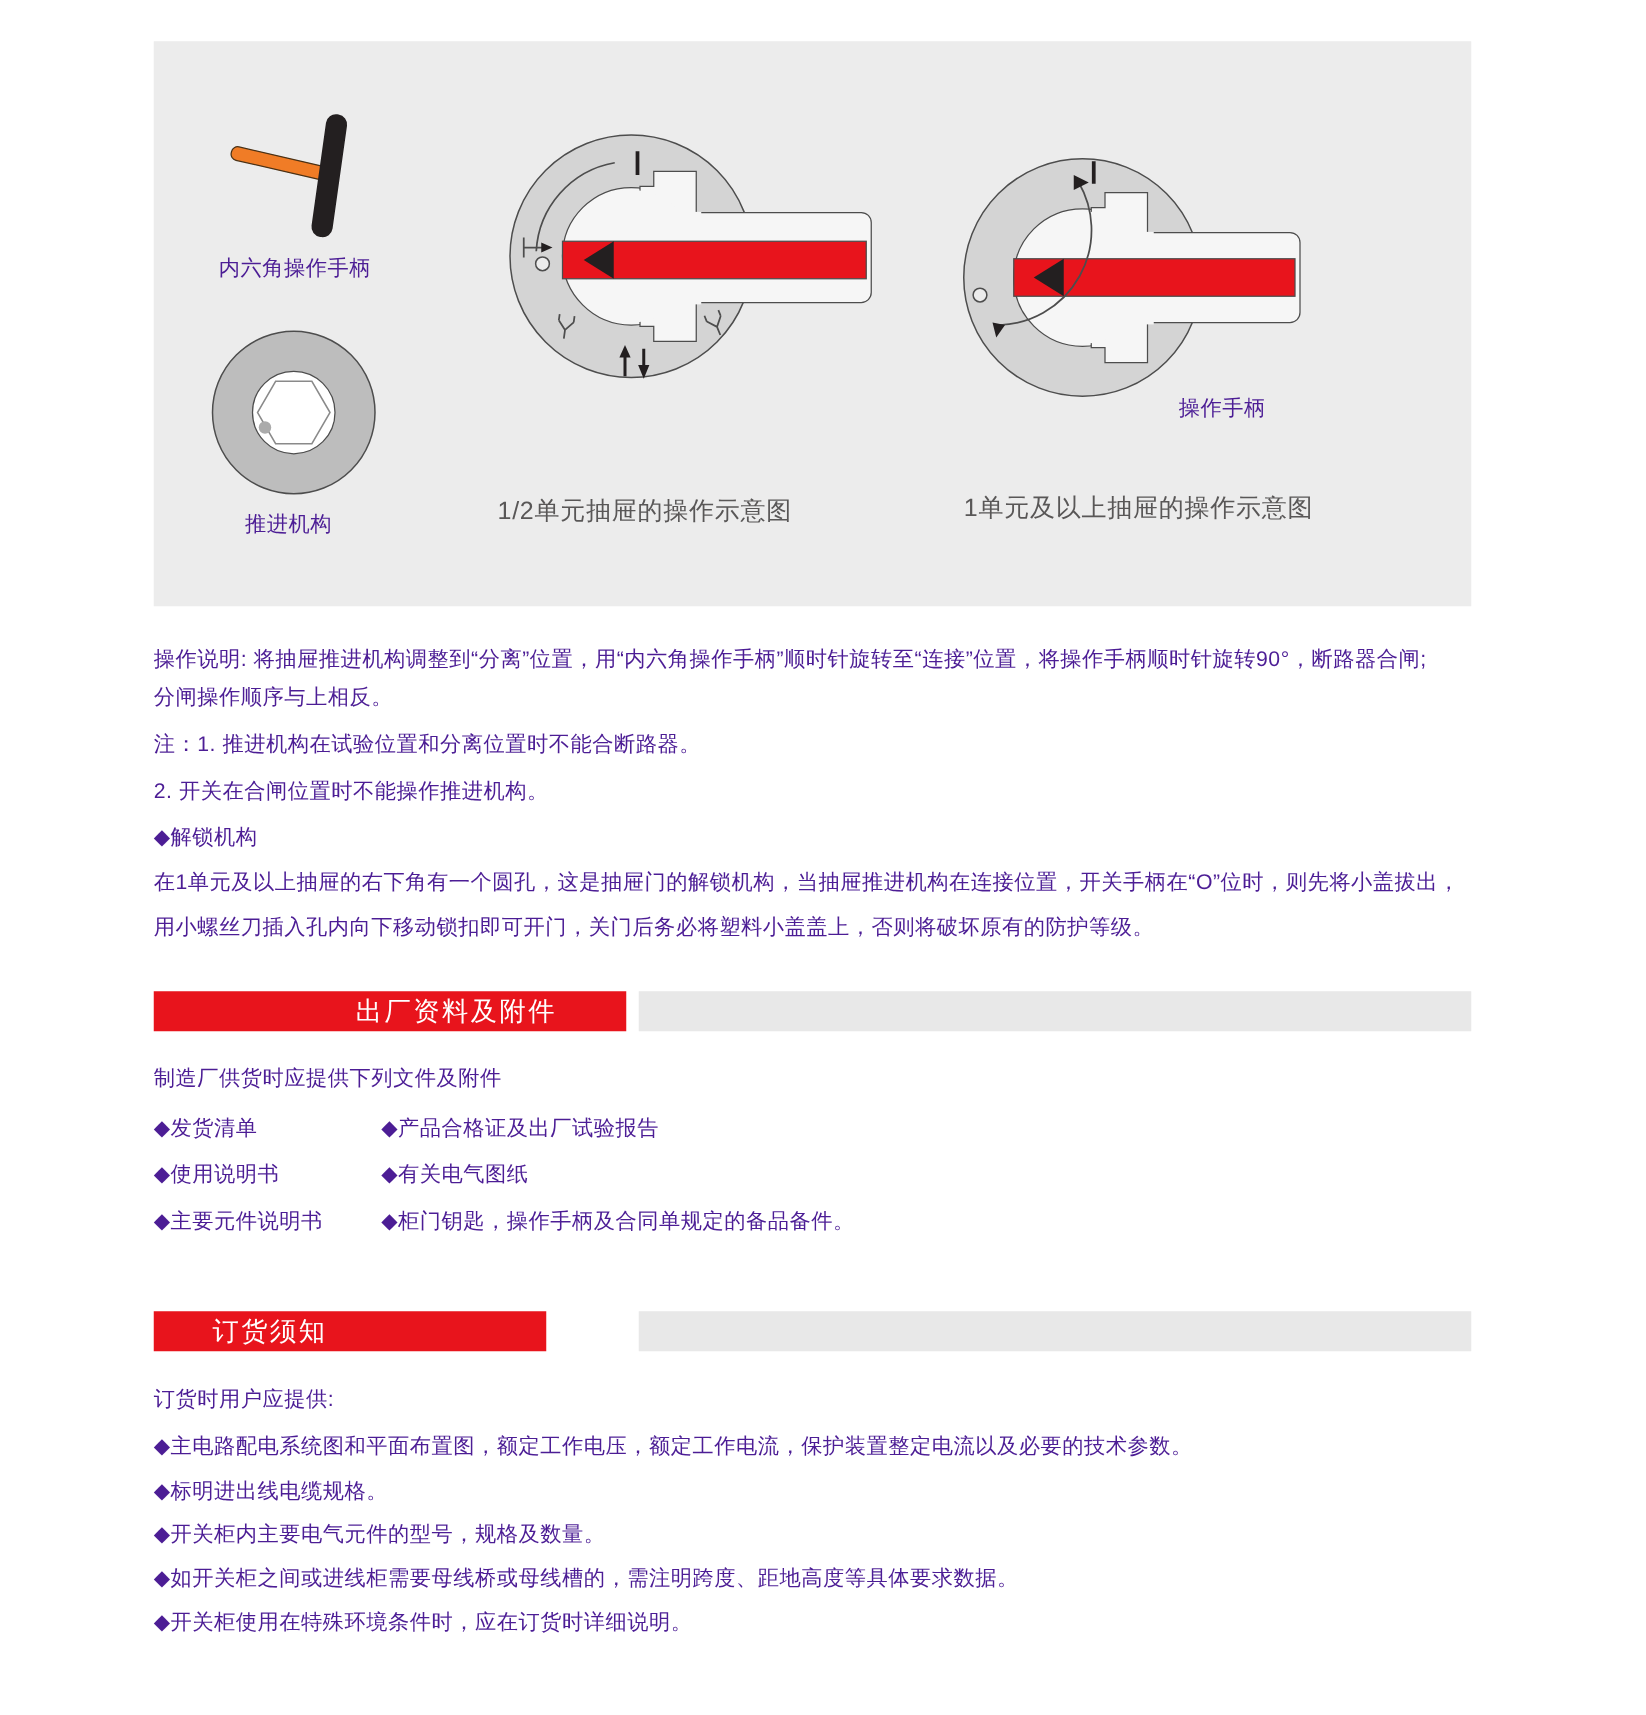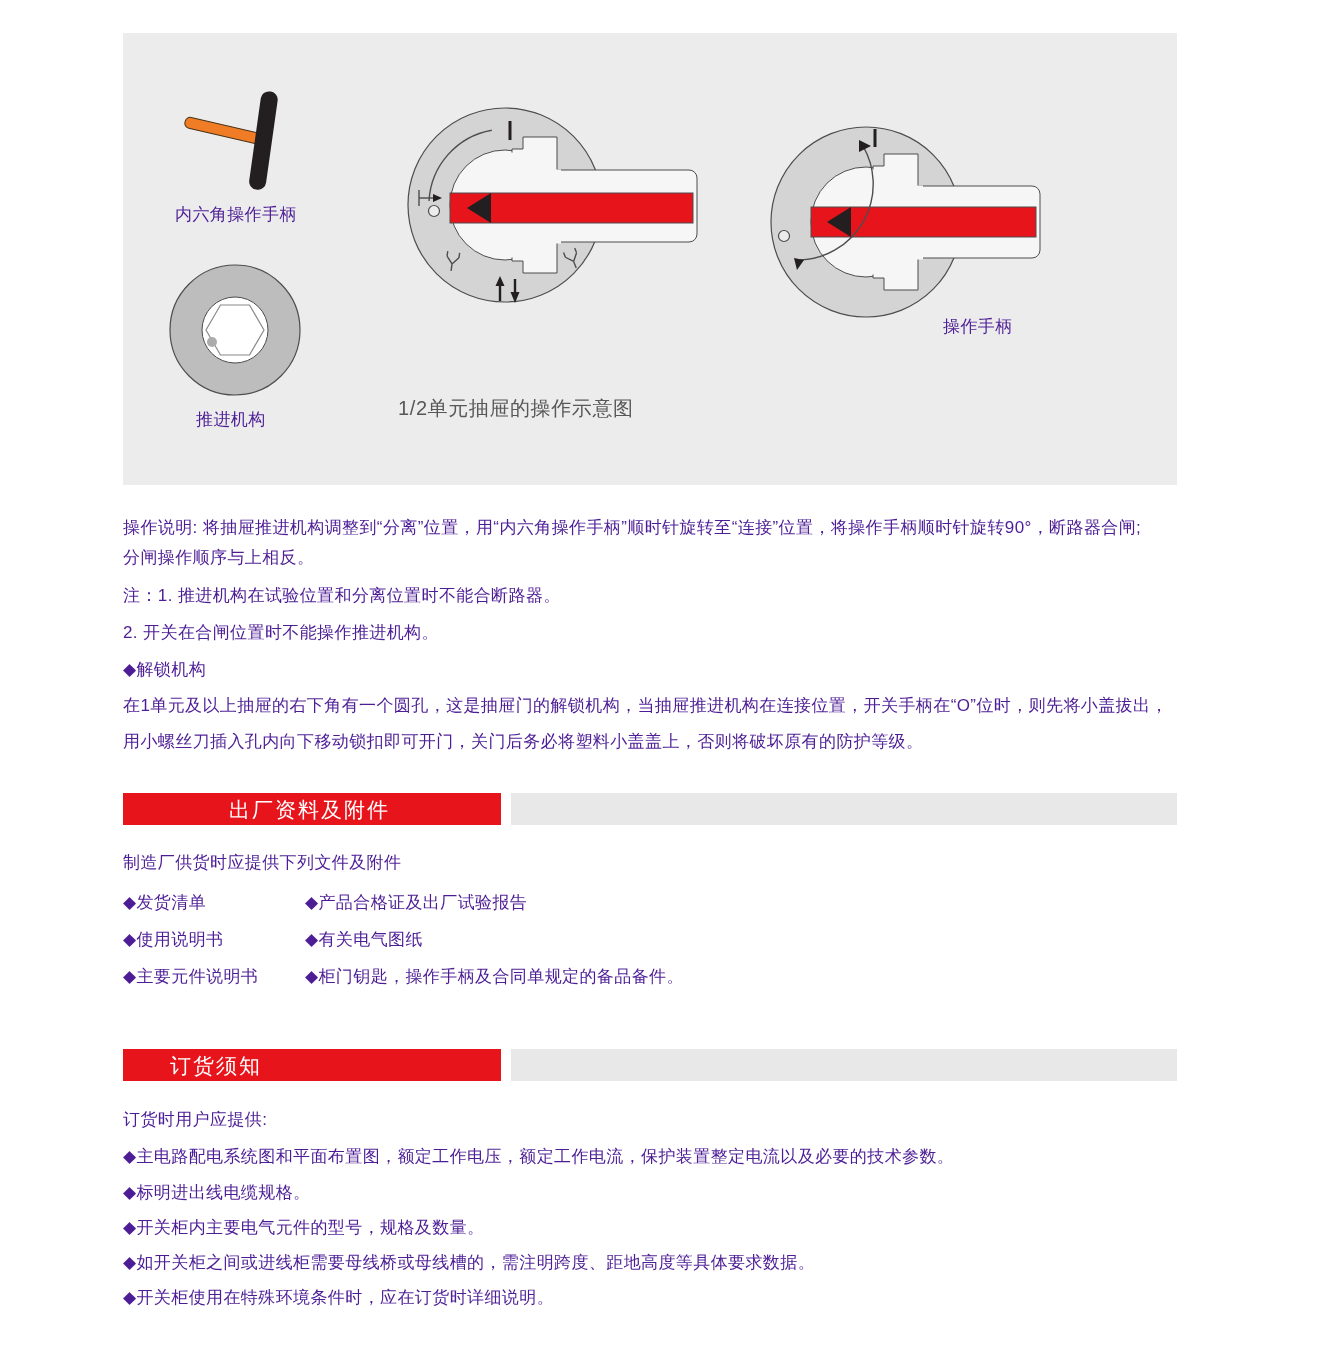--- a/index.html
+++ b/index.html
@@ -76,43 +76,44 @@
         <line x1="752" y1="96" x2="752" y2="114" stroke="#231f20" stroke-width="3"></line>
         <polygon points="671,225 681,227 674,237" fill="#231f20"></polygon>
         <circle cx="661" cy="203" r="5.5" fill="#ececec" stroke="#4d4d4d" stroke-width="1.2"></circle>
       </g>
     </svg>
 
     <div class="abs t" style="left:52px;top:170px;">内六角操作手柄</div>
     <div class="abs t" style="left:73px;top:375px;">推进机构</div>
     <div class="abs cap" style="left:275px;top:362px;">1/2单元抽屉的操作示意图</div>
     <div class="abs t" style="left:820px;top:282px;">操作手柄</div>
+    <div class="abs cap" style="left:648px;top:360px;">1单元及以上抽屉的操作示意图</div>
   </div>
 
   <div class="abs t" style="left:123px;top:516px;">操作说明: 将抽屉推进机构调整到“分离”位置，用“内六角操作手柄”顺时针旋转至“连接”位置，将操作手柄顺时针旋转90°，断路器合闸;</div>
   <div class="abs t" style="left:123px;top:546px;">分闸操作顺序与上相反。</div>
   <div class="abs t" style="left:123px;top:584px;">注：1. 推进机构在试验位置和分离位置时不能合断路器。</div>
   <div class="abs t" style="left:123px;top:621px;">2. 开关在合闸位置时不能操作推进机构。</div>
   <div class="abs t" style="left:123px;top:658px;">◆解锁机构</div>
   <div class="abs t" style="left:123px;top:694px;">在1单元及以上抽屉的右下角有一个圆孔，这是抽屉门的解锁机构，当抽屉推进机构在连接位置，开关手柄在“O”位时，则先将小盖拔出，</div>
   <div class="abs t" style="left:123px;top:730px;">用小螺丝刀插入孔内向下移动锁扣即可开门，关门后务必将塑料小盖盖上，否则将破坏原有的防护等级。</div>
 
-  <div class="abs banner-red" style="left:123px;top:793px;width:378px;padding-left:106px;box-sizing:border-box;">出厂资料及附件</div>
+  <div class="abs banner-red" style="left:123px;top:793px;width:378px;padding-left:106px;box-sizing:border-box;text-align:center;">出厂资料及附件</div>
   <div class="abs banner-gray" style="left:511px;top:793px;width:666px;"></div>
 
   <div class="abs t" style="left:123px;top:851px;">制造厂供货时应提供下列文件及附件</div>
 
   <div class="abs t" style="left:123px;top:891px;">◆发货清单</div>
   <div class="abs t" style="left:305px;top:891px;">◆产品合格证及出厂试验报告</div>
   <div class="abs t" style="left:123px;top:928px;">◆使用说明书</div>
   <div class="abs t" style="left:305px;top:928px;">◆有关电气图纸</div>
   <div class="abs t" style="left:123px;top:965px;">◆主要元件说明书</div>
   <div class="abs t" style="left:305px;top:965px;">◆柜门钥匙，操作手柄及合同单规定的备品备件。</div>
 
-  <div class="abs banner-red" style="left:123px;top:1049px;width:378px;padding-left:47px;box-sizing:border-box;">订货须知</div>
+  <div class="abs banner-red" style="left:123px;top:1049px;width:314px;padding-left:47px;box-sizing:border-box;">订货须知</div>
   <div class="abs banner-gray" style="left:511px;top:1049px;width:666px;"></div>
 
   <div class="abs t" style="left:123px;top:1108px;">订货时用户应提供:</div>
 
   <div class="abs t" style="left:123px;top:1145px;text-align:center;">◆主电路配电系统图和平面布置图，额定工作电压，额定工作电流，保护装置整定电流以及必要的技术参数。</div>
   <div class="abs t" style="left:123px;top:1181px;">◆标明进出线电缆规格。</div>
   <div class="abs t" style="left:123px;top:1216px;">◆开关柜内主要电气元件的型号，规格及数量。</div>
   <div class="abs t" style="left:123px;top:1286px;">◆开关柜使用在特殊环境条件时，应在订货时详细说明。</div>
   <div class="abs t" style="left:123px;top:1251px;">◆如开关柜之间或进线柜需要母线桥或母线槽的，需注明跨度、距地高度等具体要求数据。</div>
 

